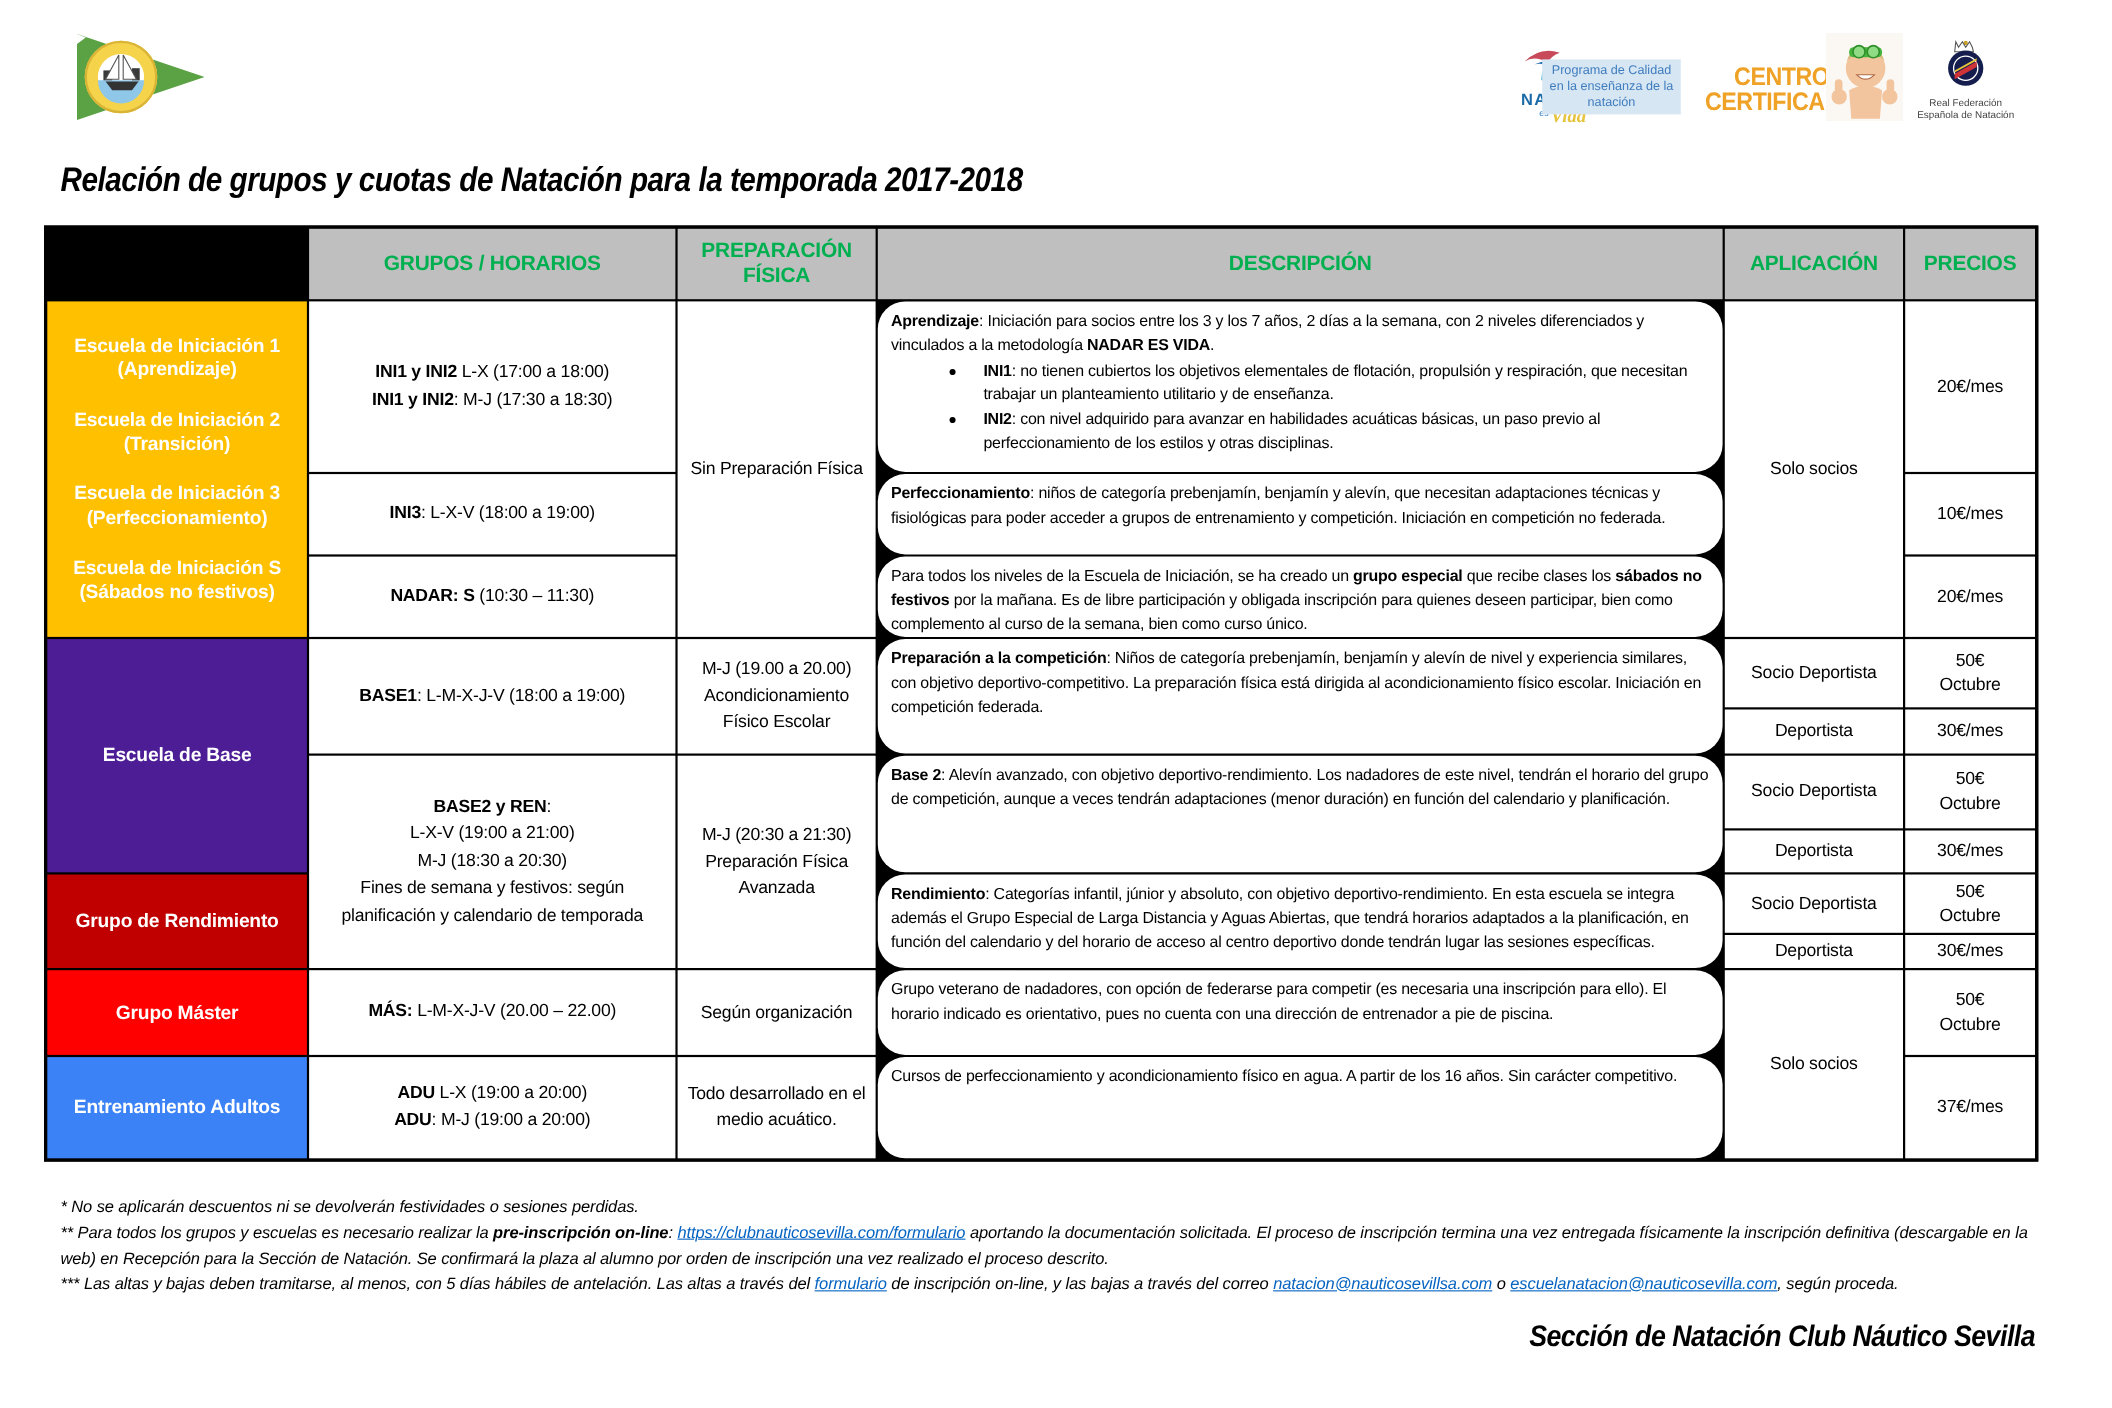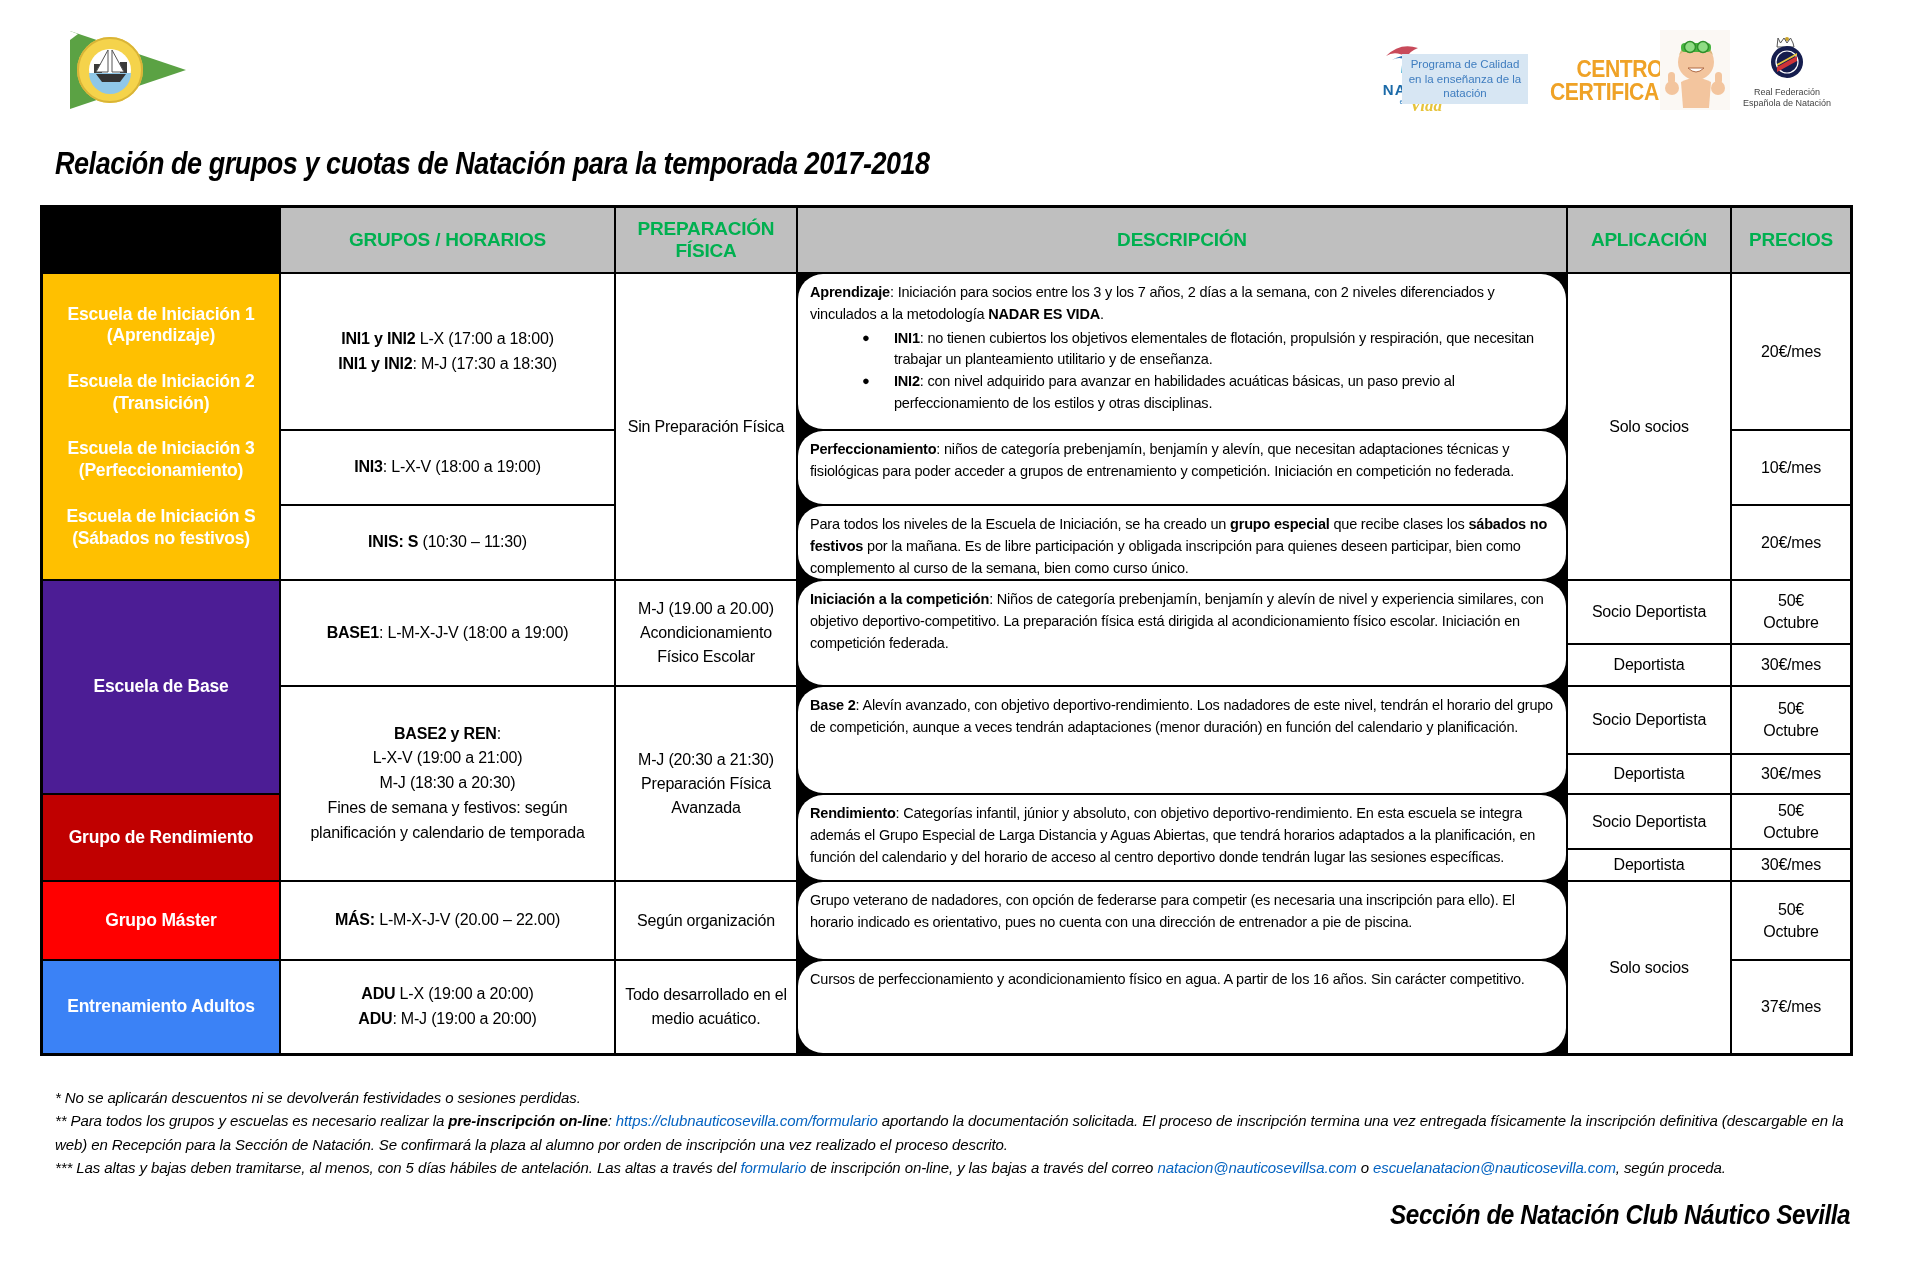--- a/index.html
+++ b/index.html
@@ -42,21 +42,21 @@
   .horario{flex-direction:column;font-size:16px;line-height:1.55;}
   .prep{font-size:16px;line-height:1.5;}
   .apl{font-size:16px;}
   .price{font-size:16px;line-height:1.35;flex-direction:column;}
   .desc{display:block;text-align:left;padding:8px 12px;font-size:14.5px;line-height:1.5;border-radius:25px;}
   .desc p{margin:0;}
   .bullets{padding-left:52px;margin-top:2px;}
   .bullet{display:flex;}
   .bullet .dot{flex:none;width:32px;font-size:13px;}
   b{font-weight:bold;}
-  .lnk{color:#0563C1;}
+  .lnk{color:#0563C1;text-decoration:underline;}
 
   
   .fnotes{position:absolute;left:55px;top:1086px;width:1800px;font-style:italic;font-size:15px;
           line-height:1.55;letter-spacing:-0.1px;}
   .fnotes p{margin:0;}
   .signature{position:absolute;right:70px;top:1200px;font-size:27px;font-weight:bold;font-style:italic;
              letter-spacing:-0.5px;transform:scaleX(0.9);transform-origin:right center;}
 </style>
 </head>
 <body>
@@ -162,21 +162,21 @@
     <div class="cell school bg-adu" style="grid-area:12/1/13/2">Entrenamiento Adultos</div>
 
     <div class="cell horario" style="grid-area:2/2">
       <div><b>INI1 y INI2</b><span> L-X  (17:00 a 18:00)</span></div>
       <div><b>INI1 y INI2</b><span>: M-J (17:30 a 18:30)</span></div>
     </div>
     <div class="cell horario" style="grid-area:3/2">
       <div><b>INI3</b><span>: L-X-V (18:00 a 19:00)</span></div>
     </div>
     <div class="cell horario" style="grid-area:4/2">
-      <div><b>INIS: S</b><span> (10:30 – 11:30)</span></div>
+      <div><b>NADAR: S</b><span> (10:30 – 11:30)</span></div>
     </div>
     <div class="cell horario" style="grid-area:5/2/7/3">
       <div><b>BASE1</b><span>: L-M-X-J-V (18:00 a 19:00)</span></div>
     </div>
     <div class="cell horario" style="grid-area:7/2/11/3">
       <div><b>BASE2 y REN</b><span>:</span></div>
       <div><span>L-X-V (19:00 a 21:00)</span></div>
       <div><span>M-J (18:30 a 20:30)</span></div>
       <div><span>Fines de semana y festivos: según planificación y calendario de temporada</span></div>
     </div>
@@ -207,21 +207,21 @@
         </div>
       </div>
     </div>
     <div class="cell desc" style="grid-area:3/4">
       <p><b>Perfeccionamiento</b><span>: niños de categoría prebenjamín, benjamín y alevín, que necesitan adaptaciones técnicas y fisiológicas para poder acceder a grupos de entrenamiento y competición. Iniciación en competición no federada.</span></p>
     </div>
     <div class="cell desc" style="grid-area:4/4">
       <p><span>Para todos los niveles de la Escuela de Iniciación, se ha creado un </span><b>grupo especial</b><span> que recibe clases los </span><b>sábados no festivos</b><span> por la mañana. Es de libre participación y obligada inscripción para quienes deseen participar, bien como complemento al curso de la semana, bien como curso único.</span></p>
     </div>
     <div class="cell desc" style="grid-area:5/4/7/5">
-      <p><b>Iniciación a la competición</b><span>: Niños de categoría prebenjamín, benjamín y alevín de nivel y experiencia similares, con objetivo deportivo-competitivo. La preparación física está dirigida al acondicionamiento físico escolar. Iniciación en competición federada.</span></p>
+      <p><b>Preparación a la competición</b><span>: Niños de categoría prebenjamín, benjamín y alevín de nivel y experiencia similares, con objetivo deportivo-competitivo. La preparación física está dirigida al acondicionamiento físico escolar. Iniciación en competición federada.</span></p>
     </div>
     <div class="cell desc" style="grid-area:7/4/9/5">
       <p><b>Base 2</b><span>: Alevín avanzado, con objetivo deportivo-rendimiento. Los nadadores de este nivel, tendrán el horario del grupo de competición, aunque a veces tendrán adaptaciones (menor duración) en función del calendario y planificación.</span></p>
     </div>
     <div class="cell desc" style="grid-area:9/4/11/5">
       <p><b>Rendimiento</b><span>: Categorías infantil, júnior y absoluto, con objetivo deportivo-rendimiento. En esta escuela se integra además el Grupo Especial de Larga Distancia y Aguas Abiertas, que tendrá horarios adaptados a la planificación, en función del calendario y del horario de acceso al centro deportivo donde tendrán lugar las sesiones específicas.</span></p>
     </div>
     <div class="cell desc" style="grid-area:11/4">
       <p><span>Grupo veterano de nadadores, con opción de federarse para competir (es necesaria una inscripción para ello). El horario indicado es orientativo, pues no cuenta con una dirección de entrenador a pie de piscina.</span></p>
     </div>

